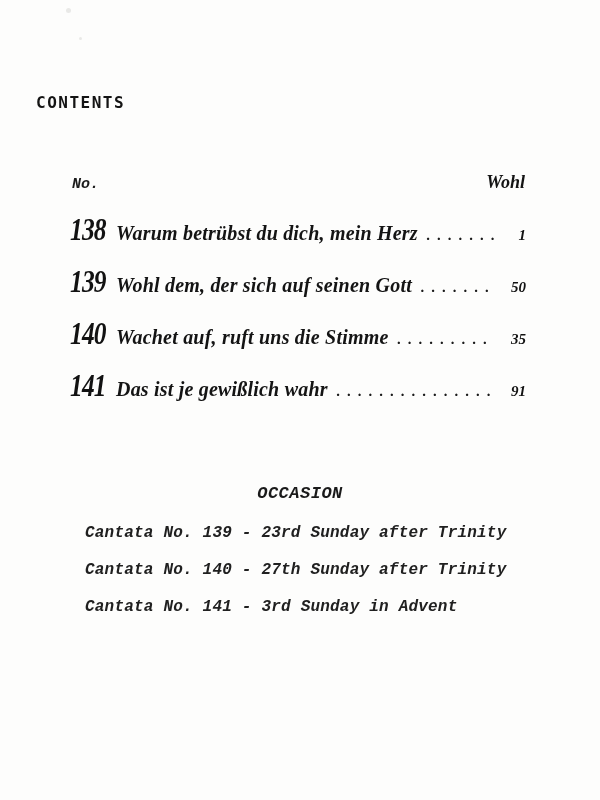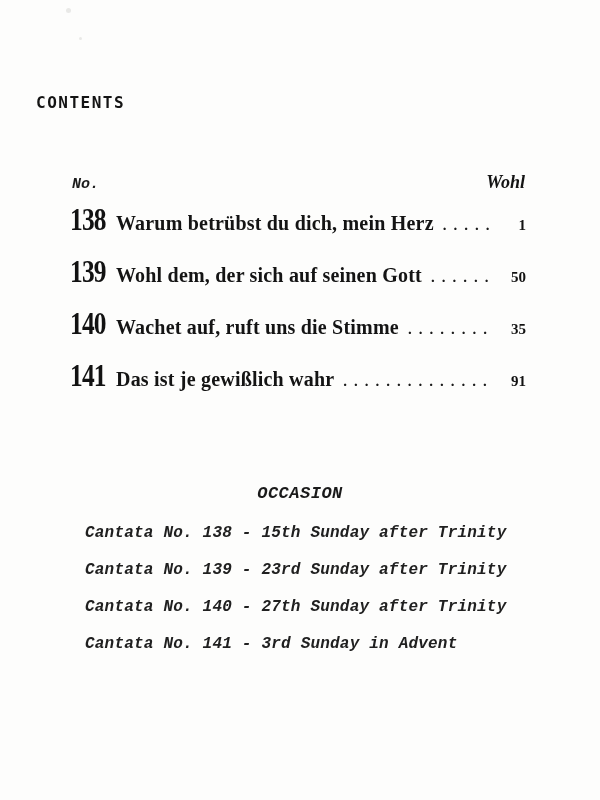--- a/index.html
+++ b/index.html
@@ -50,23 +50,24 @@
   .page-label {
     font-family: "Liberation Serif", serif;
     font-style: italic;
     font-weight: bold;
     font-size: 18px;
     color: #141414;
   }
   
   .entries {
     position: absolute;
-    top: 202px;
+    top: 212px;
     left: 70px;
     width: 456px;
+    font-style: italic;
   }
   .entry {
     display: flex;
     align-items: baseline;
     height: 34px;
     margin-bottom: 18px;
     white-space: nowrap;
   }
   .entry-no {
     display: inline-block;
@@ -191,19 +192,18 @@
       <span class="entry-title">Das ist je gewißlich wahr</span>
       <span class="entry-dots">.................</span>
       <span class="entry-page">91</span>
     </div>
 
   </div>
 
   <div class="occasion-heading">OCCASION</div>
 
   <div class="occasion-lines">
-    <div class="occasion-line">Cantata No. 138 - 15th Sunday after Trinity</div>
     <div class="occasion-line">Cantata No. 139 - 23rd Sunday after Trinity</div>
     <div class="occasion-line">Cantata No. 140 - 27th Sunday after Trinity</div>
     <div class="occasion-line">Cantata No. 141 - 3rd Sunday in Advent</div>
   </div>
 
 </div>
 
 </body></html>

